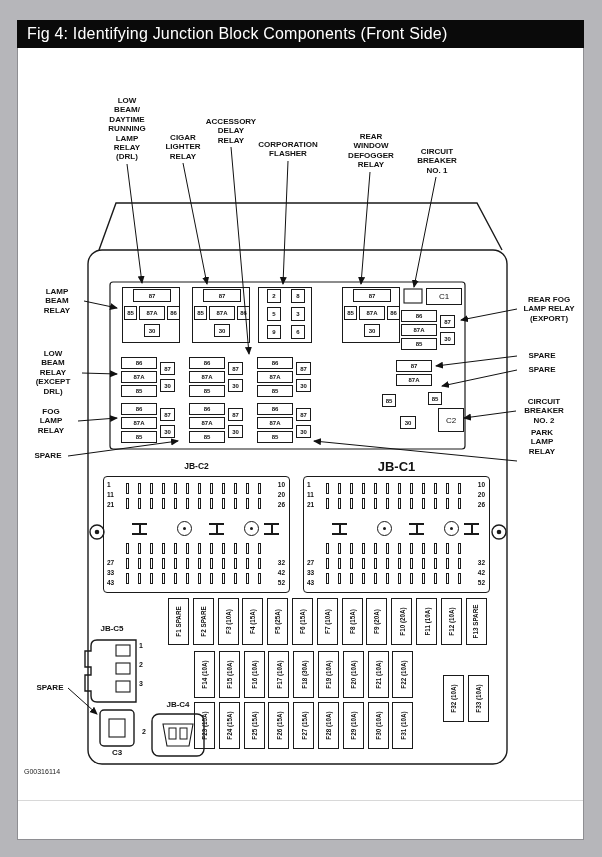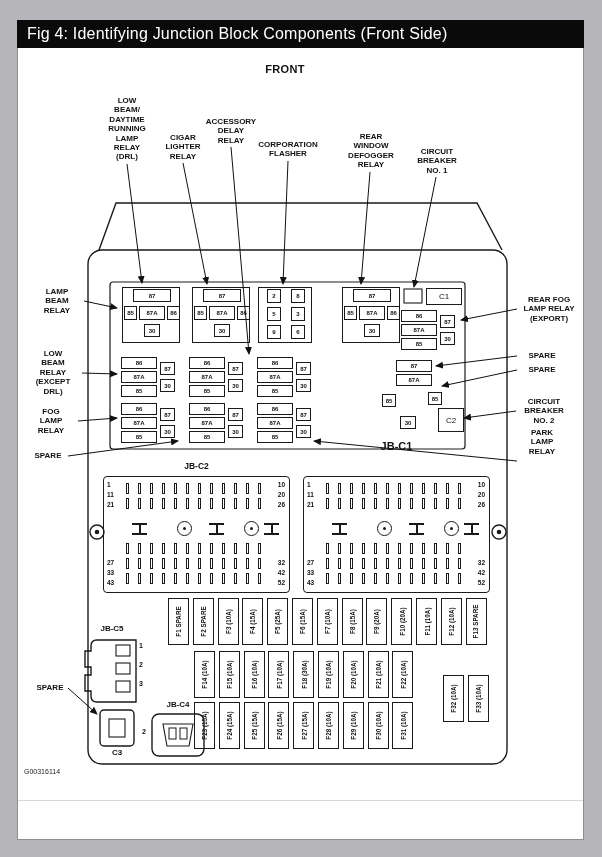--- a/index.html
+++ b/index.html
@@ -38,21 +38,20 @@
 <body>
 
 <div class="screen">
   <div class="page-bg"></div>
 
   <div class="header-bar">
     <span>Fig 4: Identifying Junction Block Components (Front Side)</span>
   </div>
 
   <div class="title" style="left:185px;top:63px;width:200px;">
-    <div>FRONT</div>
   </div>
 
   <div class="lbl" style="left:98px;top:96px;width:58px">LOW
 BEAM/
 DAYTIME
 RUNNING
 LAMP
 RELAY
 (DRL)</div>
   <div class="lbl" style="left:157px;top:133px;width:52px">CIGAR
@@ -92,21 +91,21 @@
   <div class="lbl" style="left:518px;top:397px;width:52px">CIRCUIT
 BREAKER
 NO. 2</div>
   <div class="lbl" style="left:520px;top:428px;width:44px">PARK
 LAMP
 RELAY</div>
 
   <div class="lbl" style="left:30px;top:683px;width:40px">SPARE</div>
 
   <div class="lbl" style="left:103px;top:462px;width:187px;font-size:8.5px">JB-C2</div>
-  <div class="lbl" style="left:303px;top:442px;width:187px;font-size:11px">JB-C1</div>
+  <div class="lbl" style="left:303px;top:462px;width:187px;font-size:13px">JB-C1</div>
   <div class="cbox" style="left:426px;top:288px;width:36px;height:17px">C1</div>
   <div class="cbox" style="left:438px;top:408px;width:26px;height:24px">C2</div>
   <div class="lbl" style="left:88px;top:624px;width:48px">JB-C5</div>
   <div class="lbl" style="left:152px;top:700px;width:52px">JB-C4</div>
   <div class="lbl" style="left:100px;top:748px;width:34px">C3</div>
 
   <div class="small-num" style="left:139px;top:642px">1</div>
   <div class="small-num" style="left:139px;top:661px">2</div>
   <div class="small-num" style="left:139px;top:680px">3</div>
   <div class="small-num" style="left:142px;top:728px">2</div>

